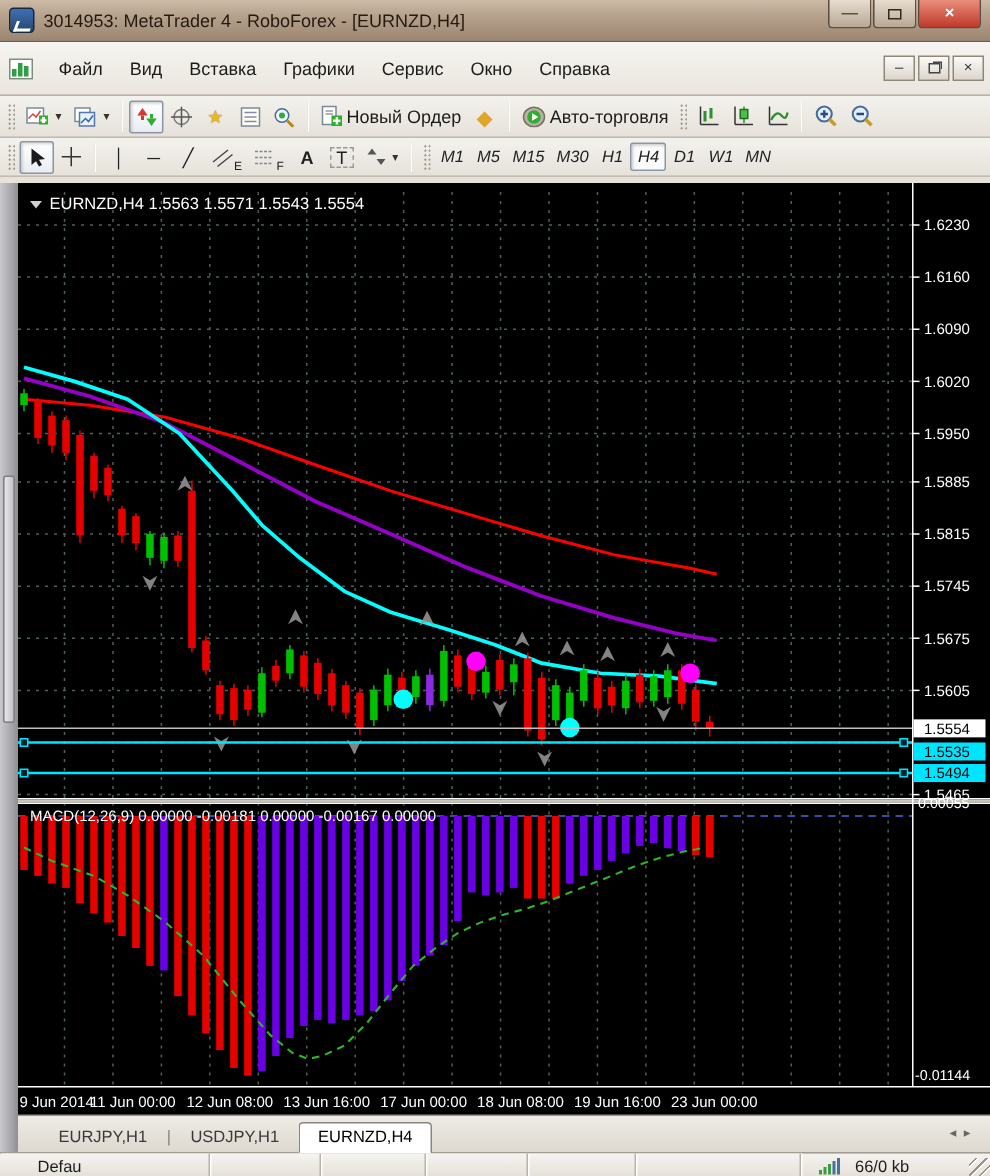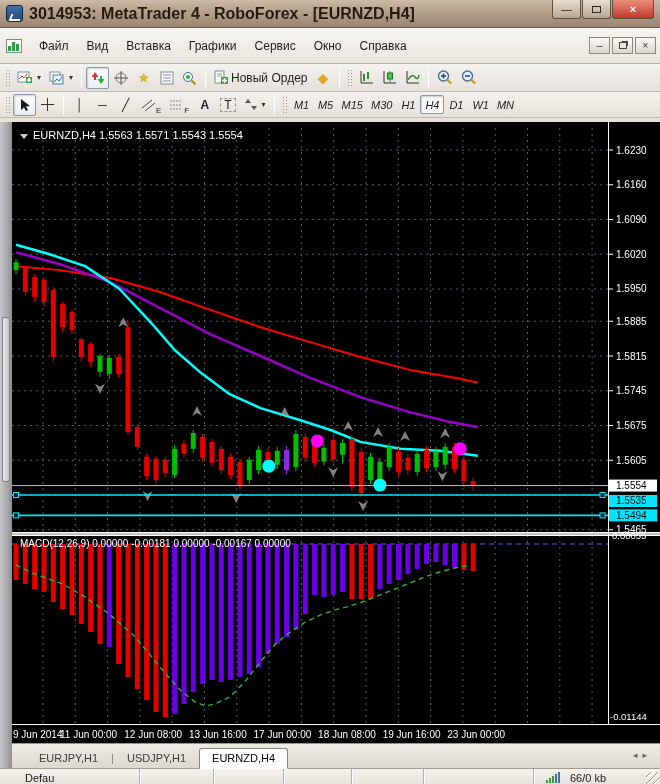--- a/index.html
+++ b/index.html
@@ -7,21 +7,21 @@
     font-family:"Liberation Sans", sans-serif; }
   .window { width:660px; height:784px; position:relative; background:#d6cfc4; }
 
   
   .titlebar { height:28px; background:linear-gradient(#cdbba7,#b5a18c 40%,#9c8671);
     display:flex; align-items:center; padding:0 4px; border-bottom:1px solid #6d5c4b; position:relative;}
   .titlebar .app-ico { width:17px; height:17px; background:linear-gradient(#3f6fb5,#27476f);
     border:1px solid #16263d; border-radius:3px; margin:0 6px 0 2px; position:relative; flex:0 0 auto;}
   .titlebar .app-ico::after { content:""; position:absolute; left:3px; top:8px; width:9px; height:5px;
     border-bottom:2px solid #fff; border-left:2px solid #fff; transform:skewX(-20deg);}
-  .title-text { font-size:16px; color:#241a10; white-space:nowrap; overflow:hidden;font-weight:bold; }
+  .title-text { font-size:12px; color:#241a10; white-space:nowrap; overflow:hidden; }
   .win-btns { position:absolute; right:6px; top:0; display:flex; }
   .win-btn { width:29px; height:19px; border:1px solid #5f4f40; border-top:none;
     background:linear-gradient(#e8ddd0,#b8a794); display:flex; align-items:center; justify-content:center;
     font-size:11px; color:#33271c; border-radius:0 0 3px 3px; margin-left:1px;}
   .win-btn.close { background:linear-gradient(#e98e7c,#c0392b); color:#fff; width:42px; font-weight:bold;}
   .max-glyph { width:9px; height:7px; border:1px solid #33271c; background:transparent;}
 
   
   .menubar { height:36px; background:linear-gradient(#f7f5f1,#e9e5de); display:flex; align-items:center;
     border-bottom:1px solid #b9b2a6; padding:0 4px; position:relative;}
@@ -196,20 +196,28 @@
           <rect x="7" y="7" width="7" height="7" fill="#2fae2f"></rect>
           <rect x="9.8" y="8" width="1.6" height="5" fill="#fff"></rect>
           <rect x="8" y="9.7" width="5" height="1.6" fill="#fff"></rect>
         </svg>
       <span class="tb-label">Новый Ордер</span>
     </div>
     <div class="tb-btn">
       <span class="glyph" style="color:#e0a52a; font-size:14px;">◆</span>
     </div>
     <div class="tb-sep"></div>
+    <div class="tb-btn">
+      <svg width="16" height="15">
+          <ellipse cx="8" cy="8" rx="7" ry="6.5" fill="#b9b2a6" stroke="#77705f"></ellipse>
+          <circle cx="8" cy="8" r="4.5" fill="#2fae2f"></circle>
+          <polygon points="6.7,5.5 11,8 6.7,10.5" fill="#fff"></polygon>
+        </svg>
+      <span class="tb-label">Авто-торговля</span>
+    </div>
     <div class="grip"></div>
     <div class="tb-btn">
       <svg width="15" height="15">
           <line x1="2" y1="1" x2="2" y2="13" stroke="#333"></line>
           <line x1="2" y1="13" x2="14" y2="13" stroke="#333"></line>
           <line x1="5" y1="4" x2="5" y2="11" stroke="#2f8e2f" stroke-width="2"></line>
           <line x1="9" y1="2" x2="9" y2="9" stroke="#2f8e2f" stroke-width="2"></line>
         </svg>
     </div>
     <div class="tb-btn">

